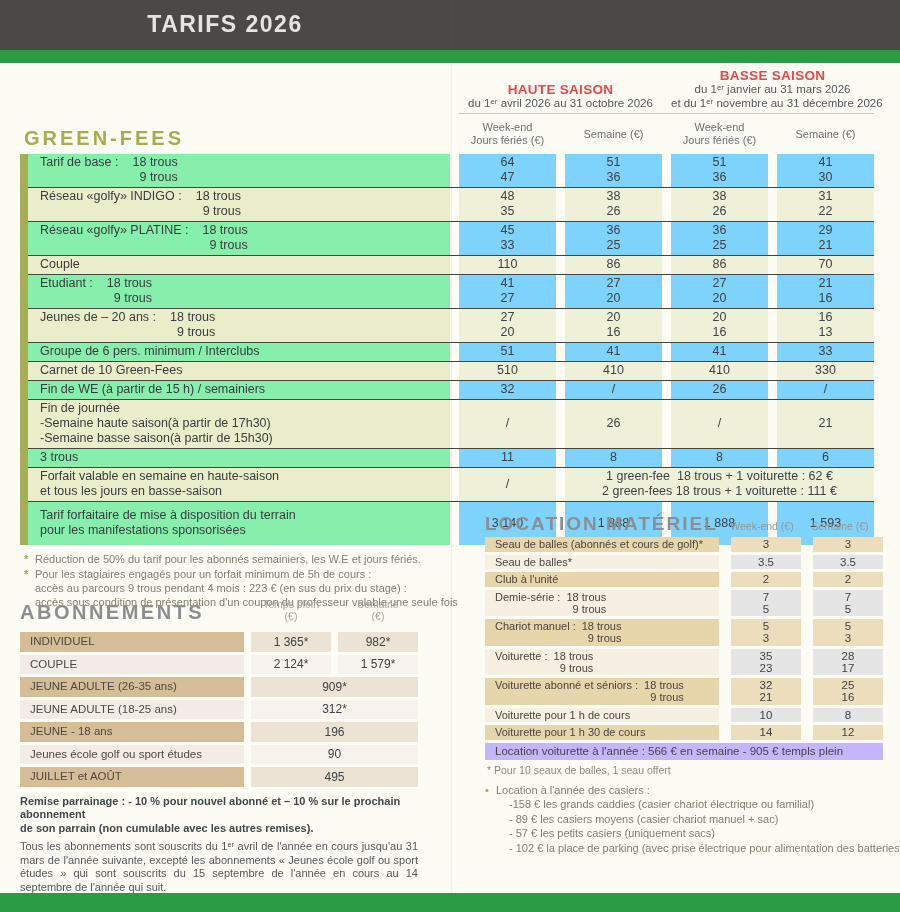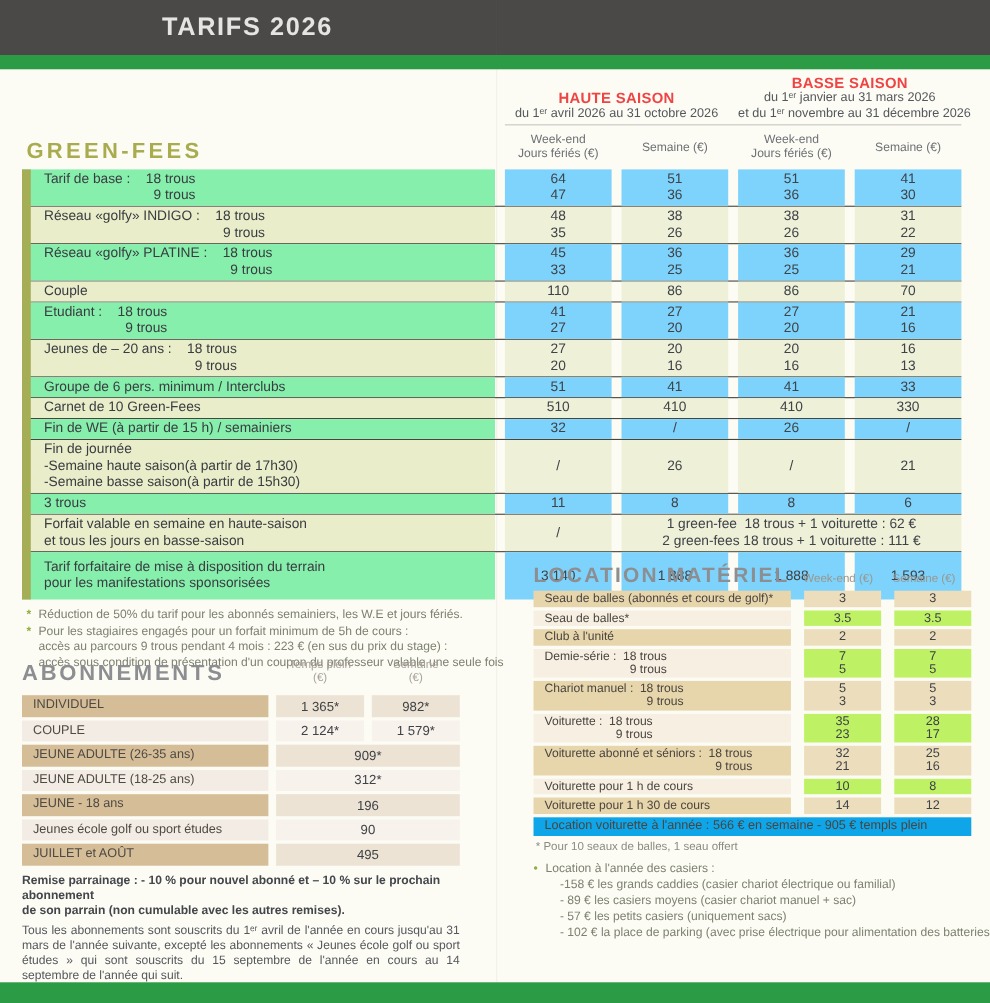--- a/index.html
+++ b/index.html
@@ -72,22 +72,22 @@
   .loc-title{margin:0;font-size:19px;line-height:20px;letter-spacing:2px;color:#8d8e91;
              font-weight:bold;white-space:nowrap;}
   .loc-colhead{font-size:10.5px;color:#9b968e;text-align:center;padding-bottom:2px;white-space:nowrap;}
   .loc-row{display:grid;grid-template-columns:234px 70px 70px;column-gap:12px;margin-top:3px;}
   .loc-row:first-child{margin-top:0;}
   .loc-lab{padding:1px 4px 1.5px 10px;font-size:11px;color:#4a4540;line-height:12px;}
   .loc-lab .holes{margin-left:6px;}
   .loc-val{display:flex;flex-direction:column;justify-content:center;align-items:center;
            font-size:11.5px;color:#3f4247;line-height:12px;}
   .loc-row.dark .loc-lab{background:#e7d5ab}  .loc-row.dark .loc-val{background:#ecdebd}
-  .loc-row.light .loc-lab{background:#f6efe2} .loc-row.light .loc-val{background:#bef264}
-  .loc-span-full{grid-column:1 / span 3;background:#0ea5e9;font-size:11.5px;color:#4a4540;
+  .loc-row.light .loc-lab{background:#f6efe2} .loc-row.light .loc-val{background:#e5e5e5}
+  .loc-span-full{grid-column:1 / span 3;background:#c4b5fd;font-size:11.5px;color:#4a4540;
                  padding:2.5px 8px 3px 10px;}
   .loc-note-star{margin-top:4px;font-size:10.5px;color:#8b8d80;padding-left:2px;}
   .loc-casiers{margin-top:7px;}
   .cas-items{padding-left:24px;}
   .cas-item{font-size:11px;color:#7e8070;line-height:14.5px;white-space:pre;}
 </style>
 </head>
 <body>
 
 <div class="page">

